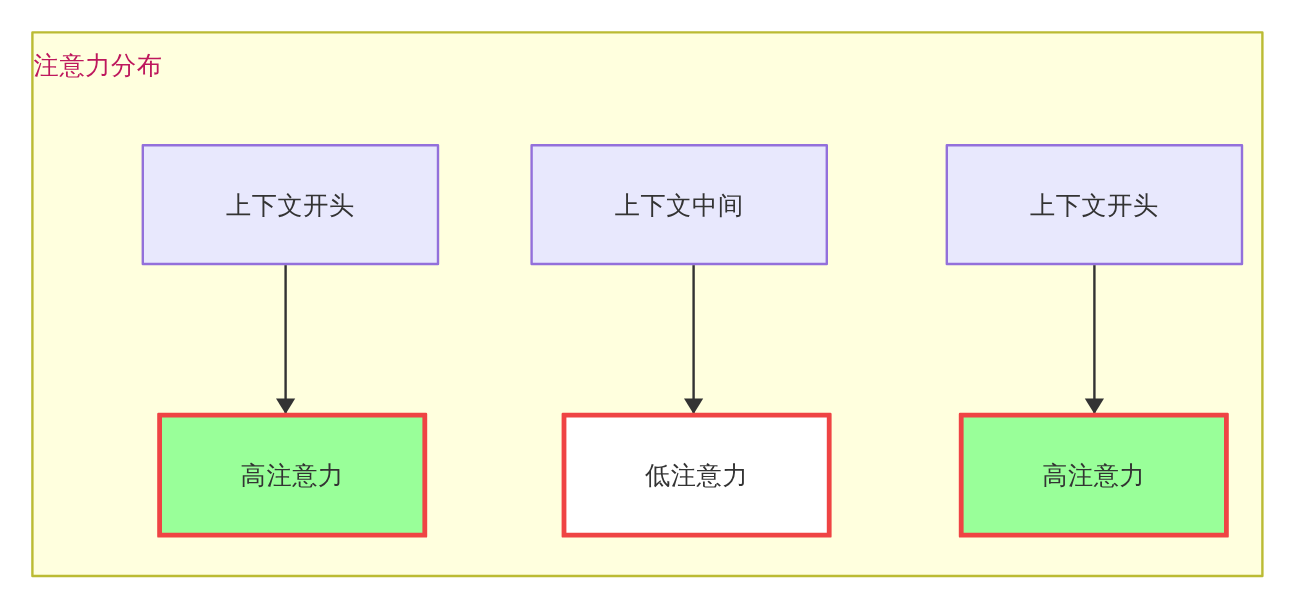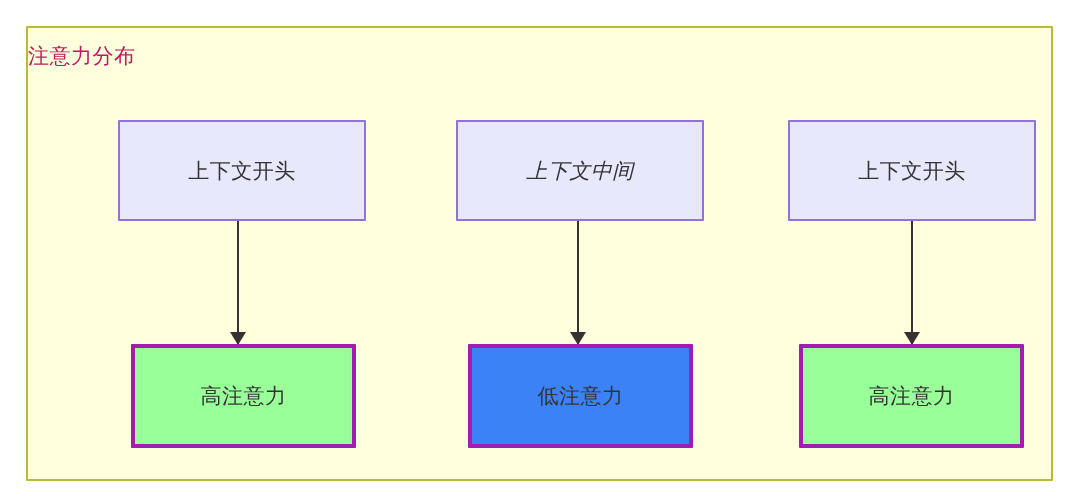--- a/index.html
+++ b/index.html
@@ -67,32 +67,32 @@
     border: 2px solid #9370db;
     border-radius: 1px;
     font-size: 21px;
     letter-spacing: 0.5px;
   }
 
   .node-bottom {
     width: 225px;
     height: 104px;
     top: 316px;
-    border: 4px solid #a21caf;
+    border: 4px solid #ef4444;
     border-radius: 1px;
     font-size: 21px;
     letter-spacing: 0.5px;
   }
 
   .fill-high { background: #99ff99; }
-  .fill-low  { background: #3b82f6; }
+  .fill-low  { background: #ffffff; }
 
   
   .col-1 .node-top    { left: 90px; }
-  .col-2 .node-top    { left: 428px; font-style: italic; }
+  .col-2 .node-top    { left: 414px; }
   .col-3 .node-top    { left: 760px; }
 
   .col-1 .node-bottom { left: 103px; }
   .col-2 .node-bottom { left: 440px; }
   .col-3 .node-bottom { left: 771px; }
 
   
   .arrow {
     position: absolute;
     top: 193px;

